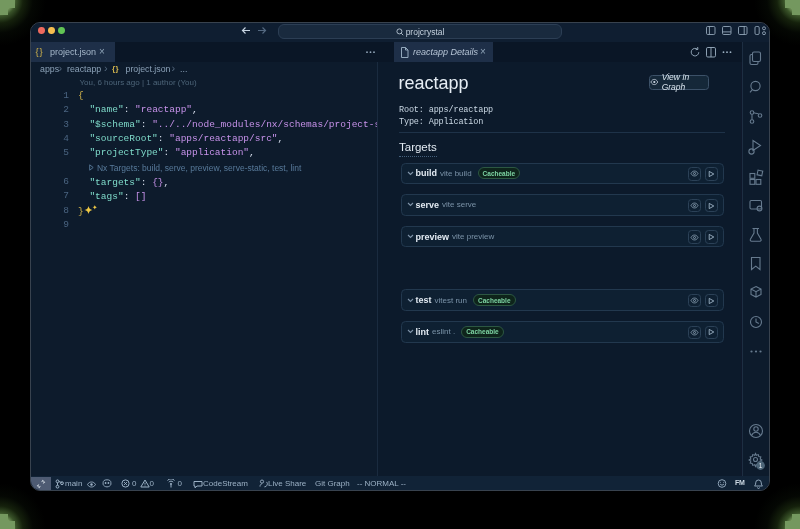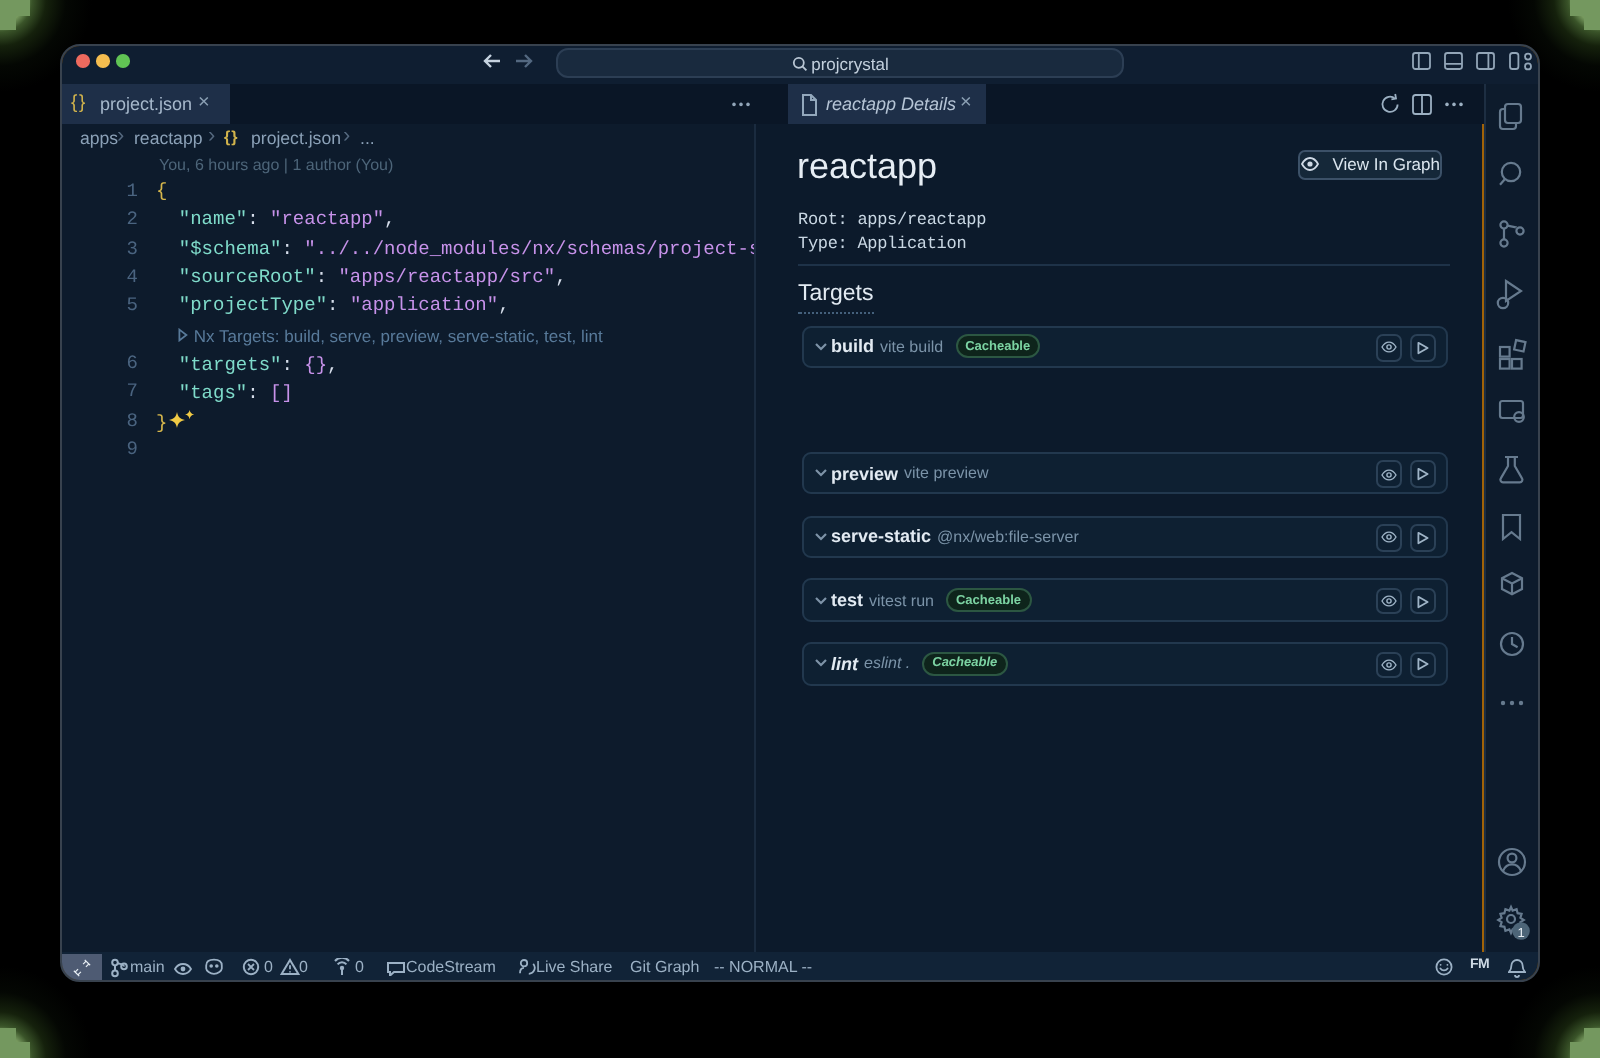--- a/index.html
+++ b/index.html
@@ -6,21 +6,21 @@
   html,body { width:800px; height:529px; background:#000; overflow:hidden;
     font-family:"Liberation Sans", sans-serif; }
   .abs { position:absolute; }
   #stage { position:relative; width:800px; height:529px; background:#000; }
   .corner { position:absolute; width:120px; height:120px; }
   #c-tl { left:0; top:0; background:radial-gradient(circle at 0 0, #76995e 0 12px, #3a5429 16px, #15210c 23px, #040703 33px, #000 46px); }
   #c-tr { right:0; top:0; background:radial-gradient(circle at 100% 0, #76995e 0 12px, #3a5429 16px, #15210c 23px, #040703 33px, #000 46px); }
   #c-bl { left:0; bottom:0; background:radial-gradient(circle at 0 100%, #76995e 0 12px, #3a5429 16px, #15210c 23px, #040703 33px, #000 46px); }
   #c-br { right:0; bottom:0; background:radial-gradient(circle at 100% 100%, #76995e 0 12px, #3a5429 16px, #15210c 23px, #040703 33px, #000 46px); }
   #win { position:absolute; left:30px; top:22px; width:740px; height:469px;
-    background:#a16207; border-radius:10px; border:1px solid #38424e;
+    background:#0f172a; border-radius:10px; border:1px solid #38424e;
     overflow:hidden; }
   
   #titlebar { position:absolute; left:0; top:0; width:740px; height:20px; background:#0f1e31; }
   .light { position:absolute; top:4.4px; width:6.8px; height:6.8px; border-radius:50%; }
   #searchbox { position:absolute; left:247px; top:0.8px; width:284px; height:15px;
     background:#192a3e; border:1px solid #2c3e54; border-radius:6px;
     color:#c3d0dd; font-size:8.5px; text-align:center; line-height:14px; }
   #tabs { position:absolute; left:0; top:19px; width:712px; height:20px; background:#0a1626; }
   .tab { position:absolute; top:0; height:20px; background:#1e2f48; color:#a6b8cb; font-size:9px; }
   #breadcrumb { position:absolute; left:0; top:39px; width:347px; height:14px; background:#0d1b2c;
@@ -160,21 +160,21 @@
 <span class="g">}</span><svg width="14" height="11" viewBox="0 0 14 11" style="display:inline-block;vertical-align:-2px;margin-left:0.5px;">
             <g fill="#f0ca45">
               <path d="M4.5 1 C5 3.5 6 4.5 8.5 5 C6 5.5 5 6.5 4.5 9 C4 6.5 3 5.5 0.5 5 C3 4.5 4 3.5 4.5 1 Z"></path>
               <path d="M10.8 0 C11.1 1.4 11.7 2 13.1 2.3 C11.7 2.6 11.1 3.2 10.8 4.6 C10.5 3.2 9.9 2.6 8.5 2.3 C9.9 2 10.5 1.4 10.8 0 Z"></path>
             </g>
           </svg></pre>
     </div>
     <div class="abs" style="left:346px;top:156.5px;width:7.5px;height:2px;background:#5e6f80;"></div>
     <div id="panel">
       <div class="abs" style="left:20.5px;top:10.5px;font-size:18px;color:#e6edf4;">reactapp</div>
-      <div class="abs" style="left:271px;top:12.5px;width:72px;height:15.5px;border:1px solid #3c5168;border-radius:3.5px;background:#152839;display:flex;align-items:center;justify-content:space-between;">
+      <div class="abs" style="left:271px;top:12.5px;width:60px;height:15.5px;border:1px solid #3c5168;border-radius:3.5px;background:#152839;display:flex;align-items:center;justify-content:space-between;font-style:italic;">
         <svg width="10" height="8" viewBox="0 0 10 8" style="margin-right:3px;">
           <path d="M1 4 C2.2 1.8 3.4 1 5 1 C6.6 1 7.8 1.8 9 4 C7.8 6.2 6.6 7 5 7 C3.4 7 2.2 6.2 1 4 Z" fill="none" stroke="#cfdae6" stroke-width="0.9"></path>
           <circle cx="5" cy="4" r="1.3" fill="#cfdae6"></circle>
         </svg>
         <span style="color:#dbe6ef;font-size:8.5px;">View In Graph</span>
       </div>
       <div class="abs mono" style="left:21px;top:43px;font-size:8.5px;letter-spacing:-0.15px;line-height:11.5px;color:#c9d7e3;">Root: apps/reactapp<br>Type: Application</div>
       <div class="abs" style="left:21px;top:70px;width:326px;height:1px;background:#1e3248;"></div>
       <div class="abs" style="left:21px;top:79px;font-size:11.5px;color:#e2eaf2;border-bottom:1px dotted #44607c;padding-bottom:2.5px;">Targets</div>
       <div class="trow" style="top:100.5px;">
@@ -191,46 +191,46 @@
                 <circle cx="5" cy="4" r="1.2" fill="none" stroke="#9fb4c7" stroke-width="0.8"></circle>
               </svg>
             </div>
           <div class="sqbtn">
               <svg width="7" height="8" viewBox="0 0 7 8">
                 <path d="M1.2 1.4 L5.8 4 L1.2 6.6 Z" fill="none" stroke="#9fb4c7" stroke-width="0.9" stroke-linejoin="round"></path>
               </svg>
             </div>
         </div>
       </div>
+      <div class="trow" style="top:132.2px;">
+        <svg width="7" height="5" viewBox="0 0 7 5">
+            <path d="M1 1 L3.5 3.5 L6 1" stroke="#7e93a8" stroke-width="1.1" fill="none"></path>
+          </svg>
+        <span class="tname">serve</span>
+          <span class="tcmd">vite serve</span>
+        <div class="rbtns">
+          <div class="sqbtn">
+              <svg width="9" height="7" viewBox="0 0 10 8">
+                <path d="M1 4 C2.2 1.9 3.4 1.2 5 1.2 C6.6 1.2 7.8 1.9 9 4 C7.8 6.1 6.6 6.8 5 6.8 C3.4 6.8 2.2 6.1 1 4 Z" fill="none" stroke="#9fb4c7" stroke-width="0.8"></path>
+                <circle cx="5" cy="4" r="1.2" fill="none" stroke="#9fb4c7" stroke-width="0.8"></circle>
+              </svg>
+            </div>
+          <div class="sqbtn">
+              <svg width="7" height="8" viewBox="0 0 7 8">
+                <path d="M1.2 1.4 L5.8 4 L1.2 6.6 Z" fill="none" stroke="#9fb4c7" stroke-width="0.9" stroke-linejoin="round"></path>
+              </svg>
+            </div>
+        </div>
+      </div>
       <div class="trow" style="top:163.9px;">
         <svg width="7" height="5" viewBox="0 0 7 5">
             <path d="M1 1 L3.5 3.5 L6 1" stroke="#7e93a8" stroke-width="1.1" fill="none"></path>
           </svg>
         <span class="tname">preview</span>
           <span class="tcmd">vite preview</span>
-        <div class="rbtns">
-          <div class="sqbtn">
-              <svg width="9" height="7" viewBox="0 0 10 8">
-                <path d="M1 4 C2.2 1.9 3.4 1.2 5 1.2 C6.6 1.2 7.8 1.9 9 4 C7.8 6.1 6.6 6.8 5 6.8 C3.4 6.8 2.2 6.1 1 4 Z" fill="none" stroke="#9fb4c7" stroke-width="0.8"></path>
-                <circle cx="5" cy="4" r="1.2" fill="none" stroke="#9fb4c7" stroke-width="0.8"></circle>
-              </svg>
-            </div>
-          <div class="sqbtn">
-              <svg width="7" height="8" viewBox="0 0 7 8">
-                <path d="M1.2 1.4 L5.8 4 L1.2 6.6 Z" fill="none" stroke="#9fb4c7" stroke-width="0.9" stroke-linejoin="round"></path>
-              </svg>
-            </div>
-        </div>
-      </div>
-      <div class="trow" style="top:195.6px;">
-        <svg width="7" height="5" viewBox="0 0 7 5">
-            <path d="M1 1 L3.5 3.5 L6 1" stroke="#7e93a8" stroke-width="1.1" fill="none"></path>
-          </svg>
-        <span class="tname">serve-static</span>
-          <span class="tcmd">@nx/web:file-server</span>
         <div class="rbtns">
           <div class="sqbtn">
               <svg width="9" height="7" viewBox="0 0 10 8">
                 <path d="M1 4 C2.2 1.9 3.4 1.2 5 1.2 C6.6 1.2 7.8 1.9 9 4 C7.8 6.1 6.6 6.8 5 6.8 C3.4 6.8 2.2 6.1 1 4 Z" fill="none" stroke="#9fb4c7" stroke-width="0.8"></path>
                 <circle cx="5" cy="4" r="1.2" fill="none" stroke="#9fb4c7" stroke-width="0.8"></circle>
               </svg>
             </div>
           <div class="sqbtn">
               <svg width="7" height="8" viewBox="0 0 7 8">
                 <path d="M1.2 1.4 L5.8 4 L1.2 6.6 Z" fill="none" stroke="#9fb4c7" stroke-width="0.9" stroke-linejoin="round"></path>
@@ -252,21 +252,21 @@
                 <circle cx="5" cy="4" r="1.2" fill="none" stroke="#9fb4c7" stroke-width="0.8"></circle>
               </svg>
             </div>
           <div class="sqbtn">
               <svg width="7" height="8" viewBox="0 0 7 8">
                 <path d="M1.2 1.4 L5.8 4 L1.2 6.6 Z" fill="none" stroke="#9fb4c7" stroke-width="0.9" stroke-linejoin="round"></path>
               </svg>
             </div>
         </div>
       </div>
-      <div class="trow" style="top:259px;font-style:italic;">
+      <div class="trow" style="top:259px;">
         <svg width="7" height="5" viewBox="0 0 7 5">
             <path d="M1 1 L3.5 3.5 L6 1" stroke="#7e93a8" stroke-width="1.1" fill="none"></path>
           </svg>
         <span class="tname">lint</span>
           <span class="tcmd">eslint .</span>
           <span class="badge">Cacheable</span>
         <div class="rbtns">
           <div class="sqbtn">
               <svg width="9" height="7" viewBox="0 0 10 8">
                 <path d="M1 4 C2.2 1.9 3.4 1.2 5 1.2 C6.6 1.2 7.8 1.9 9 4 C7.8 6.1 6.6 6.8 5 6.8 C3.4 6.8 2.2 6.1 1 4 Z" fill="none" stroke="#9fb4c7" stroke-width="0.8"></path>

